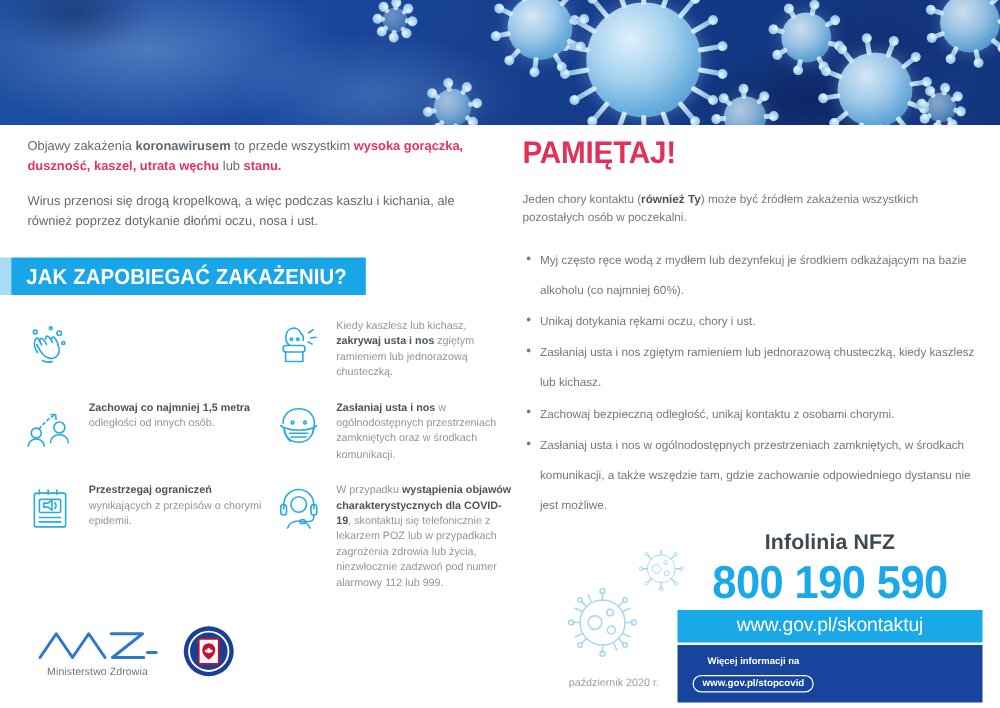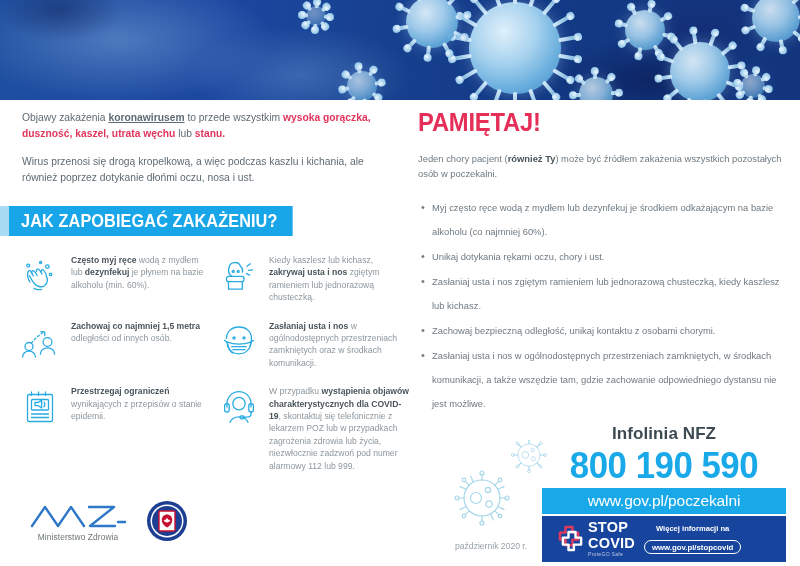--- a/index.html
+++ b/index.html
@@ -54,21 +54,21 @@
   
   .intro {
     position: absolute;
     left: 22px; top: 110px;
     width: 375px;
     color: #5e6b74;
     font-size: 10.3px;
     line-height: 16px;
   }
   .intro p { margin: 0 0 12px 0; }
-  .intro b { color: #5e6b74; font-weight: bold; text-decoration: underline; }
+  .intro b { color: #5e6b74; font-weight: bold; }
   .intro .red { color: #e1365c; font-weight: bold; }
 
   
   .sec-head-wrap {
     position: absolute;
     left: 0; top: 206px;
     display: flex;
     align-items: stretch;
     height: 30px;
   }
@@ -650,23 +650,20 @@
           <path d="M18.6 19.4c-.5-1.9.8-3 2-2.2 1 .7 2.6 3.2 3.4 4.8"></path>
           <path d="M23.3 19.6c-.2-1.7 1.2-2.5 2.2-1.5.9.9 2.3 3.6 2.9 5.3"></path>
           <path d="M11.4 23.8c3.6 6.6 5.6 9.6 9.7 10.7 4.2 1.1 7.6-1.6 8.2-5.1.3-1.9-.2-3.8-1-5.5"></path>
           <circle cx="10.2" cy="13.6" r="1.5"></circle>
           <circle cx="29.4" cy="14.6" r="1.8"></circle>
           <circle cx="32.6" cy="22.4" r="1.2"></circle>
           <circle cx="22.6" cy="10.6" r="1.1"></circle>
           <path d="M16 36.4c2 1.2 5 1.6 7.6.9"></path>
         </svg>
       </div>
-      <div class="txt">
-        <b>Często myj ręce</b><span> wodą z mydłem lub </span><b>dezynfekuj</b><span> je płynem na bazie alkoholu (min. 60%).</span>
-      </div>
     </div>
 
     <div class="tip">
       <div class="ico">
         <svg viewBox="0 0 46 46" width="46" height="46" fill="none" stroke="#29abe2" stroke-width="1.3" stroke-linecap="round" stroke-linejoin="round">
           <path d="M13 16.5a6 6 0 0 1 11.6-2.1"></path>
           <path d="M12.6 17c-.3 3.2.8 5.8 3.2 7.2"></path>
           <path d="M24.8 14.8c1.6 1.3 2.2 3.3 1.7 5.4"></path>
           <circle cx="17.2" cy="19.4" r="1"></circle>
           <circle cx="22.2" cy="19.4" r="1"></circle>
@@ -719,21 +716,21 @@
         <svg viewBox="0 0 46 46" width="46" height="46" fill="none" stroke="#29abe2" stroke-width="1.3" stroke-linecap="round" stroke-linejoin="round">
           <rect x="9.5" y="11.5" width="25" height="27" rx="1.6"></rect>
           <path d="M13.5 9v3.4M20.5 9v3.4M27.5 9v3.4"></path>
           <rect x="13.5" y="16.5" width="17" height="10.5" rx="1"></rect>
           <path d="M17 19.5h3.4l3.2-2.4v8l-3.2-2.4H17z"></path>
           <path d="M26 19.2c1 1.3 1 3.2 0 4.6"></path>
           <path d="M13.5 31h17M13.5 34.5h17"></path>
         </svg>
       </div>
       <div class="txt">
-        <b>Przestrzegaj ograniczeń</b><span> wynikających z przepisów o stanie epidemii.</span>
+        <b>Przestrzegaj ograniczeń</b><span> wynikających z przepisów o chorymi epidemii.</span>
       </div>
     </div>
 
     <div class="tip">
       <div class="ico">
         <svg viewBox="0 0 46 46" width="46" height="46" fill="none" stroke="#29abe2" stroke-width="1.3" stroke-linecap="round" stroke-linejoin="round">
           <path d="M11 24v-3.4a12 12 0 0 1 24 0V24"></path>
           <rect x="8.6" y="20.6" width="4.6" height="8.4" rx="2.2"></rect>
           <rect x="32.8" y="20.6" width="4.6" height="8.4" rx="2.2"></rect>
           <circle cx="23" cy="20.6" r="6.2"></circle>
@@ -767,21 +764,21 @@
       <circle cx="21" cy="19.2" r="1" fill="#ffffff"></circle>
     </svg>
   </div>
 
   <div class="right">
     <div class="pamietaj">PAMIĘTAJ!</div>
 
 
 
     <p>
-      <span>Jeden chory pacjent (</span><b>również Ty</b><span>) może być źródłem zakażenia wszystkich pozostałych osób w poczekalni.</span>
+      <span>Jeden chory kontaktu (</span><b>również Ty</b><span>) może być źródłem zakażenia wszystkich pozostałych osób w poczekalni.</span>
     </p>
 
     <ul>
       <li>Myj często ręce wodą z mydłem lub dezynfekuj je środkiem odkażającym na bazie alkoholu (co najmniej 60%).</li>
       <li>Unikaj dotykania rękami oczu, chory i ust.</li>
       <li>Zasłaniaj usta i nos zgiętym ramieniem lub jednorazową chusteczką, kiedy kaszlesz lub kichasz.</li>
       <li>Zachowaj bezpieczną odległość, unikaj kontaktu z osobami chorymi.</li>
       <li>Zasłaniaj usta i nos w ogólnodostępnych przestrzeniach zamkniętych, w środkach komunikacji, a także wszędzie tam, gdzie zachowanie odpowiedniego dystansu nie jest możliwe.</li>
     </ul>
   </div>
@@ -819,35 +816,24 @@
       <circle cx="31" cy="31" r="2.2"></circle>
         <circle cx="69" cy="69" r="2.2"></circle>
       <circle cx="69" cy="31" r="2.2"></circle>
         <circle cx="31" cy="69" r="2.2"></circle>
     </g>
   </svg>
 
   <div class="hotline">
     <div class="hotline-label">Infolinia NFZ</div>
     <div class="hotline-number">800 190 590</div>
-    <div class="hotline-url">www.gov.pl/poczekalni</div>
+    <div class="hotline-url">www.gov.pl/skontaktuj</div>
   </div>
 
   <div class="stopcovid">
-    <div class="sc-logo">
-      <svg width="30" height="30" viewBox="0 0 30 30">
-        <path d="M11.5 3h7v5.6h5.6v7h-5.6v5.6h-7v-5.6H5.9v-7h5.6z" fill="none" stroke="#e03a5f" stroke-width="2.4" stroke-linejoin="round"></path>
-        <path d="M14.5 8h7v5.6h5.6v7h-7.2v5.4h-5.4v-5.4H8.9v-7h5.6z" fill="none" stroke="#ffffff" stroke-width="2.4" stroke-linejoin="round"></path>
-      </svg>
-      <div class="sc-words">
-        <span class="sc-stop">STOP</span>
-        <span class="sc-covid">COVID</span>
-        <span class="sc-sub">ProteGO Safe</span>
-      </div>
-    </div>
     <div class="sc-right">
       <span class="sc-more">Więcej informacji na</span>
       <span class="sc-url">www.gov.pl/stopcovid</span>
     </div>
   </div>
 
   <div class="date">październik 2020 r.</div>
 
 </div>
 

